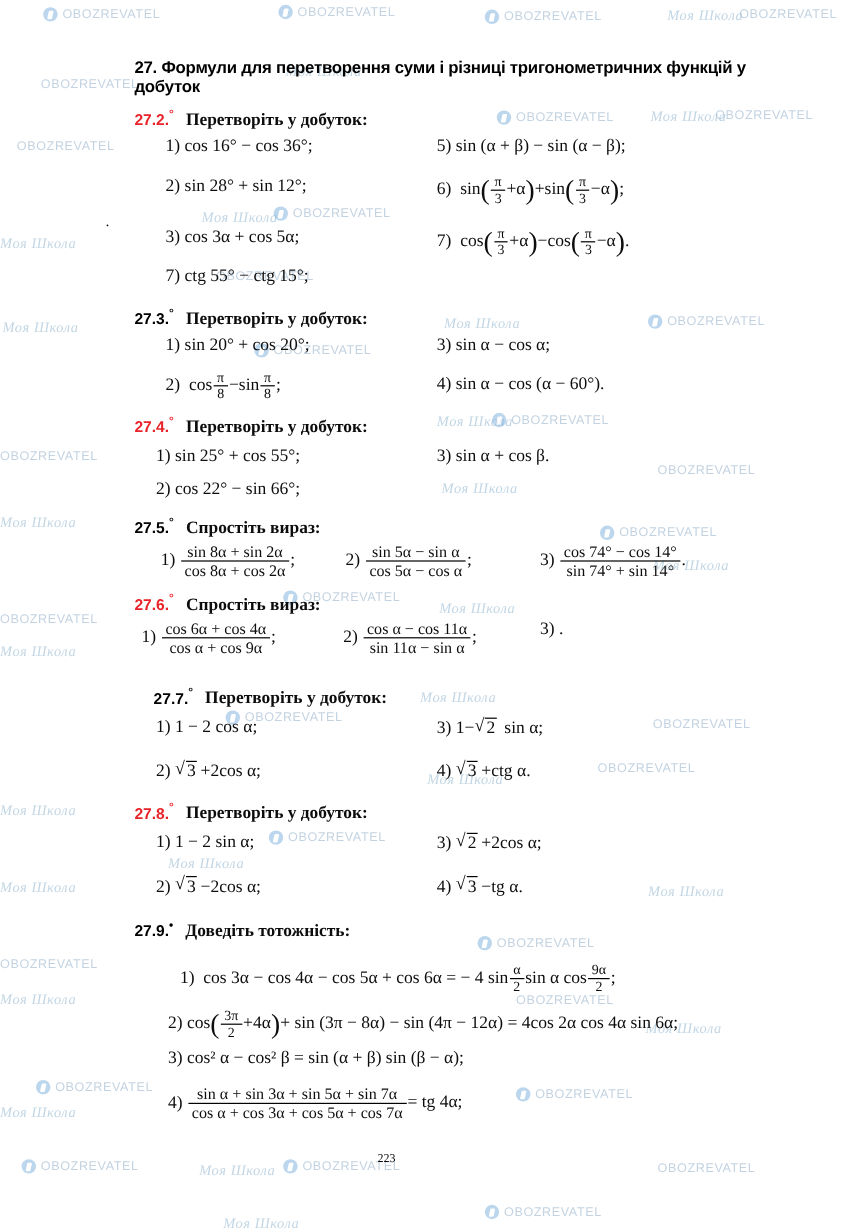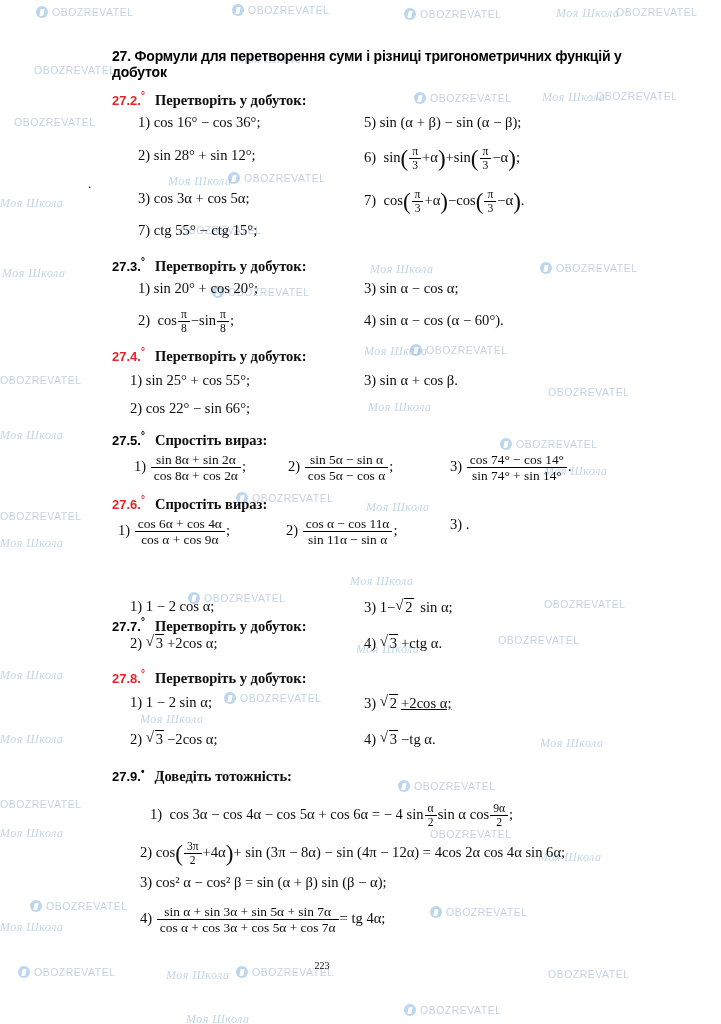--- a/index.html
+++ b/index.html
@@ -401,21 +401,21 @@
     <div class="blk item" style="left:286px;top:516px;">
       <span class="it-lbl">2)&nbsp;</span><span class="frac">
           <span class="n">cos α − cos 11α</span>
           <span class="d">sin 11α − sin α</span>
         </span><span>;</span>
     </div>
     <div class="blk item" style="left:450px;top:516px;">
       <span class="it-lbl">3)&nbsp;</span><span>.</span>
     </div>
 
-    <div class="blk" style="left:112px;top:572px;margin-top:44px;">
+    <div class="blk" style="left:128px;top:572px;">
       <span class="num">27.7.</span><span class="num sup">°</span>
       <span class="task" style="margin-left:6px;">Перетворіть у добуток:</span>
     </div>
     <div class="blk item" style="left:130px;top:598px;">1) 1 − 2 cos α;</div>
     <div class="blk item" style="left:130px;top:634px;">
       <span class="it-lbl">2)&nbsp;</span><span class="sqrt"><span>3</span></span><span>+2cos α;</span>
     </div>
     <div class="blk item" style="left:364px;top:598px;">
       <span class="it-lbl">3)&nbsp;</span><span>1−</span><span class="sqrt"><span>2</span></span><span>&nbsp;sin α;</span>
     </div>
@@ -424,21 +424,21 @@
     </div>
 
     <div class="blk" style="left:112px;top:668px;">
       <span class="num red">27.8.</span><span class="num red sup">°</span>
       <span class="task" style="margin-left:6px;">Перетворіть у добуток:</span>
     </div>
     <div class="blk item" style="left:130px;top:694px;">1) 1 − 2 sin α;</div>
     <div class="blk item" style="left:130px;top:730px;">
       <span class="it-lbl">2)&nbsp;</span><span class="sqrt"><span>3</span></span><span>−2cos α;</span>
     </div>
-    <div class="blk item" style="left:364px;top:694px;text-decoration:underline;">
+    <div class="blk item" style="left:364px;top:694px;">
       <span class="it-lbl">3)&nbsp;</span><span class="sqrt"><span>2</span></span><span>+2cos α;</span>
     </div>
     <div class="blk item" style="left:364px;top:730px;">
       <span class="it-lbl">4)&nbsp;</span><span class="sqrt"><span>3</span></span><span>−tg α.</span>
     </div>
 
     <div class="blk" style="left:112px;top:766px;">
       <span class="num">27.9.</span><span class="num sup">•</span>
       <span class="task" style="margin-left:6px;">Доведіть тотожність:</span>
     </div>

